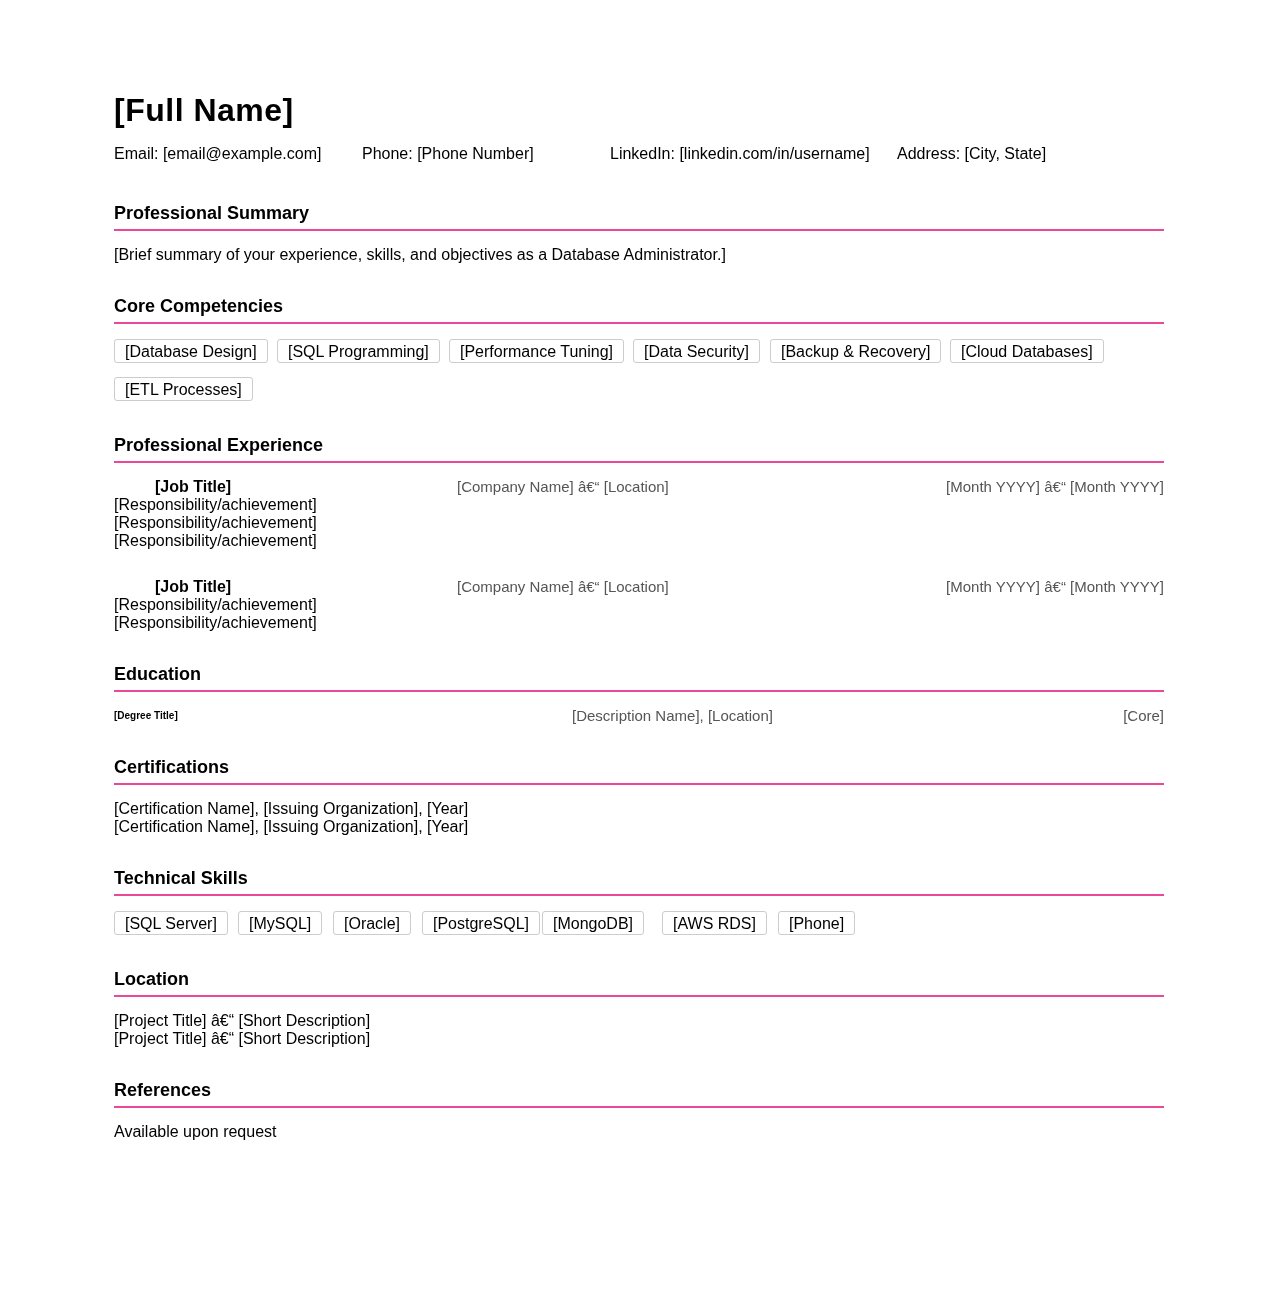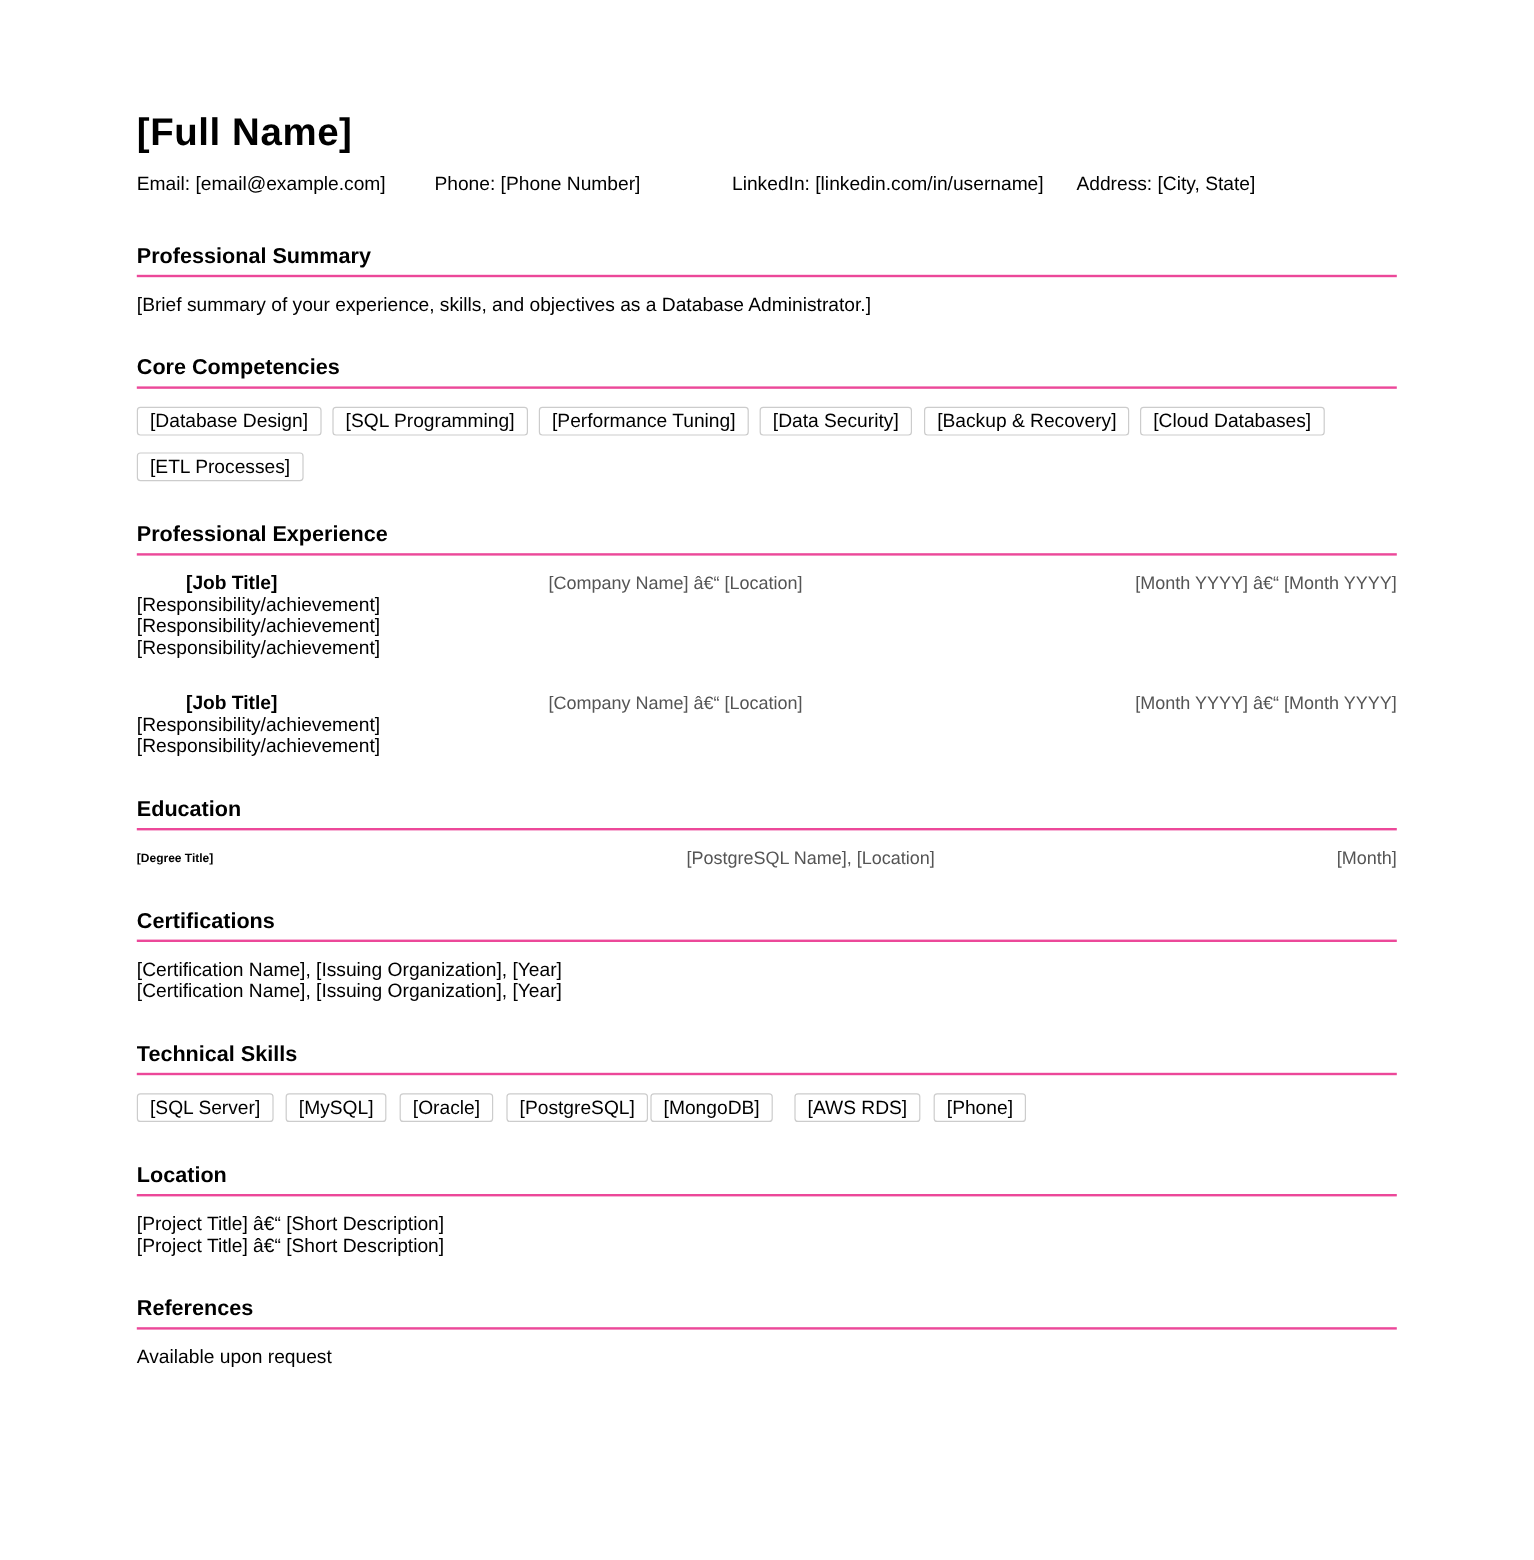--- a/index.html
+++ b/index.html
@@ -118,22 +118,22 @@
     <div class="job-dates">[Month YYYY] â€“ [Month YYYY]</div>
     <div class="job-items">
       <div>[Responsibility/achievement]</div>
       <div>[Responsibility/achievement]</div>
     </div>
   </div>
 
   <h2 class="section-title" style="top:663px">Education</h2>
   <div class="edu-row">
     <span class="edu-degree">[Degree Title]</span>
-    <span class="edu-inst">[PostgreSQL Name], [Location]</span>
-    <span class="edu-year">[Month]</span>
+    <span class="edu-inst">[Description Name], [Location]</span>
+    <span class="edu-year">[Core]</span>
   </div>
 
   <h2 class="section-title" style="top:756px">Certifications</h2>
   <div class="abs" style="top:800px">
     <div>[Certification Name], [Issuing Organization], [Year]</div>
     <div>[Certification Name], [Issuing Organization], [Year]</div>
   </div>
 
   <h2 class="section-title" style="top:867px">Technical Skills</h2>
   <div class="tags" style="top:911px">

